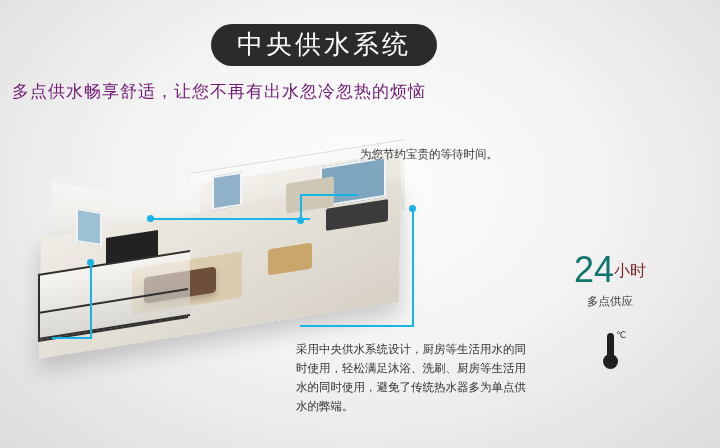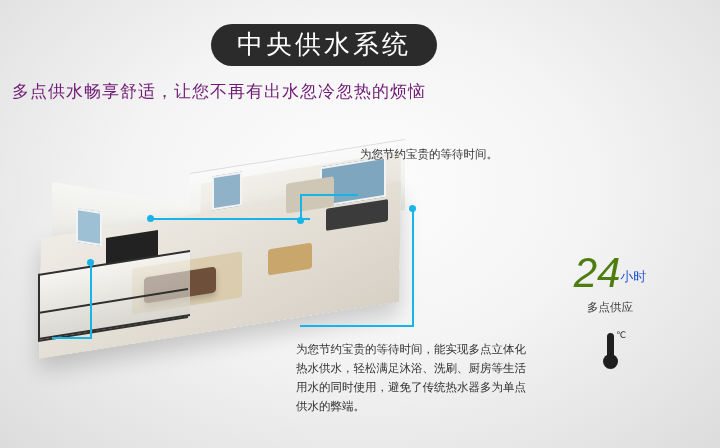--- a/index.html
+++ b/index.html
@@ -83,22 +83,22 @@
   .txt-top{left:360px;top:145px;width:180px;}
   .txt-bl{left:48px;top:350px;width:190px;}
   .txt-bc{left:296px;top:340px;width:235px;}
 
   
   .feat{position:absolute;text-align:center;width:110px;color:#333;}
   .feat .cap{font-size:11.5px;margin-top:6px;color:#3a3a3a;}
   .f1{left:555px;top:170px;}
   .f2{left:555px;top:252px;}
   .f3{left:555px;top:330px;}
-  .big24{font-size:42px;color:#4d7c0f;letter-spacing:0;line-height:1;font-style:italic;}
-  .small-hr{font-size:13px;color:#1d4ed8;vertical-align:super;}
+  .big24{font-size:36px;color:#0f766e;letter-spacing:0;line-height:1;}
+  .small-hr{font-size:16px;color:#7f1d1d;vertical-align:super;}
 
   .ico-multi{width:46px;height:34px;margin:0 auto;position:relative;}
   .ico-multi .vbar{position:absolute;left:21px;top:0;width:5px;height:22px;background:#1f1f1f;}
   .ico-multi .hbar{position:absolute;left:2px;top:21px;width:42px;height:5px;background:#1f1f1f;}
 
   .ico-therm{width:46px;height:44px;margin:0 auto;position:relative;}
   .ico-therm .stem{position:absolute;left:20px;top:3px;width:7px;height:26px;background:#1f1f1f;border-radius:4px 4px 0 0;}
   .ico-therm .bulb{position:absolute;left:16px;top:24px;width:15px;height:15px;border-radius:50%;background:#1f1f1f;}
   .ico-therm .deg{position:absolute;left:29px;top:0px;font-size:9px;color:#1f1f1f;}
 </style>
@@ -141,21 +141,21 @@
   <div class="cy" style="left:52px;top:337px;width:40px;height:2px;"></div>
   <div class="dot" style="left:87px;top:259px;"></div>
 
   <div class="cy" style="left:412px;top:208px;width:2px;height:118px;"></div>
   <div class="cy" style="left:300px;top:325px;width:114px;height:2px;"></div>
   <div class="dot" style="left:409px;top:205px;"></div>
 
   <div class="txt txt-top">
     <div>为您节约宝贵的等待时间。</div>
   </div>
-  <div class="txt txt-bc">为您节约宝贵的等待时间，能实现多点立体化热水供水，轻松满足沐浴、洗刷、厨房等生活用水的同时使用，避免了传统热水器多为单点供水的弊端。</div>
+  <div class="txt txt-bc">采用中央供水系统设计，厨房等生活用水的同时使用，轻松满足沐浴、洗刷、厨房等生活用水的同时使用，避免了传统热水器多为单点供水的弊端。</div>
 
 
   <div class="feat f2">
     <div>
       <span class="big24">24</span><span class="small-hr">小时</span>
     </div>
     <div class="cap">多点供应</div>
   </div>
 
   <div class="feat f3">

